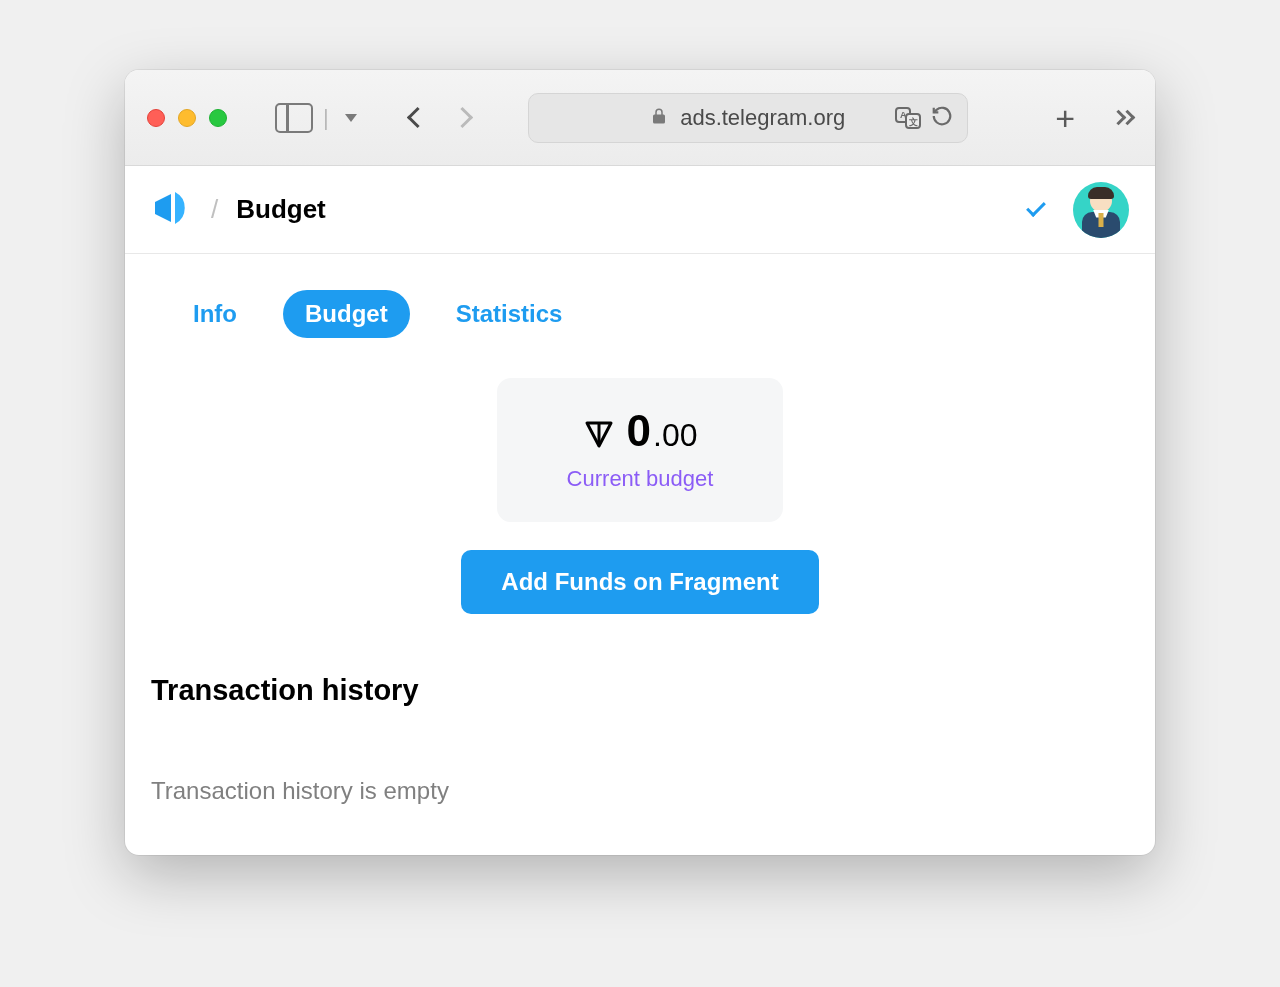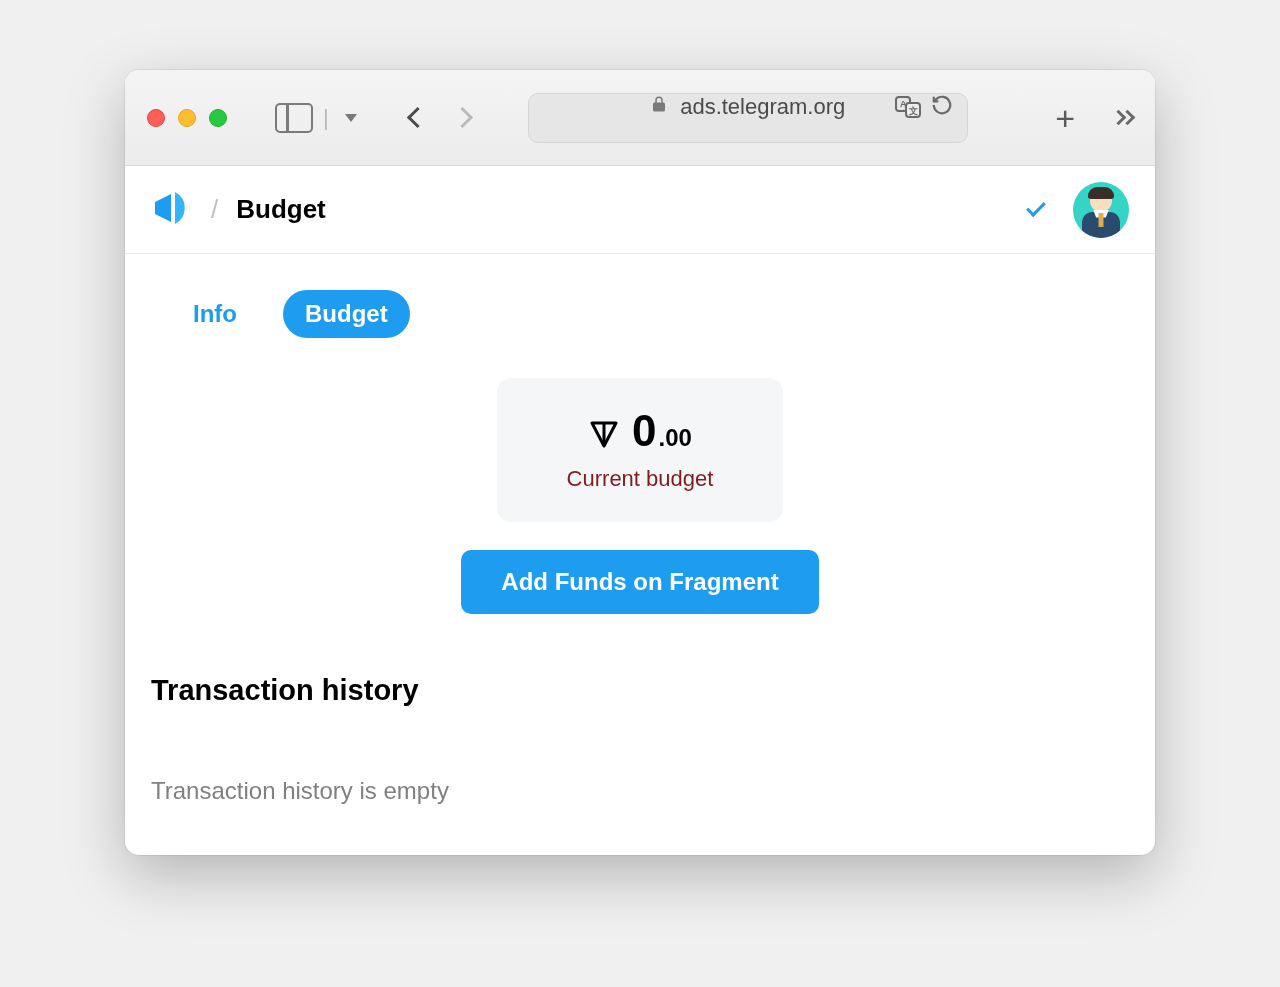--- a/index.html
+++ b/index.html
@@ -92,21 +92,21 @@
     .nav-back { transform: rotate(-45deg); border-color: #4a4a4a; }
     .nav-forward { transform: rotate(135deg); border-color: #bababa; }
 
     .url-bar {
       flex: 0 0 440px;
       height: 50px;
       background: #e6e6e6;
       border: 1px solid #d5d5d5;
       border-radius: 10px;
       display: flex;
-      align-items: flex-start;
+      align-items: center;
       justify-content: center;
       gap: 12px;
       margin-left: 40px;
       position: relative;
     }
     .lock-icon svg { width: 18px; height: 20px; }
     .url-text {
       font-size: 22px;
       color: #4a4a4a;
       font-weight: 400;
@@ -294,24 +294,24 @@
     }
     .ton-icon {
       display: inline-flex;
       align-items: center;
       margin-right: 10px;
       position: relative;
       top: 4px;
     }
     .ton-icon svg { width: 32px; height: 32px; }
     .budget-int { font-size: 44px; font-weight: 700; }
-    .budget-dec { font-size: 24px; font-weight: 700; }
+    .budget-dec { font-size: 32px; font-weight: 400; }
     .budget-label {
       font-size: 22px;
-      color: #7f1d1d;
+      color: #8b5cf6;
       margin-top: 10px;
     }
     .add-funds-btn {
       background: #1e9cf0;
       color: #fff;
       border: none;
       border-radius: 10px;
       padding: 18px 40px;
       font-size: 24px;
       font-weight: 600;
@@ -402,20 +402,21 @@
         <div class="avatar-collar"></div>
         <div class="avatar-tie"></div>
       </div>
     </div>
   </div>
 
   <div class="content">
     <div class="tabs">
       <div class="tab">Info</div>
       <div class="tab active">Budget</div>
+      <div class="tab">Statistics</div>
     </div>
 
     <div class="budget-card-wrap">
       <div class="budget-card">
         <div class="budget-amount">
           <span class="ton-icon">
             <svg viewBox="0 0 32 32">
                 <path fill="none" stroke="#000" stroke-width="3" stroke-linejoin="round" d="M4 5 H28 L16 28 Z"></path>
                 <line x1="16" y1="5" x2="16" y2="27" stroke="#000" stroke-width="3"></line>
               </svg>

